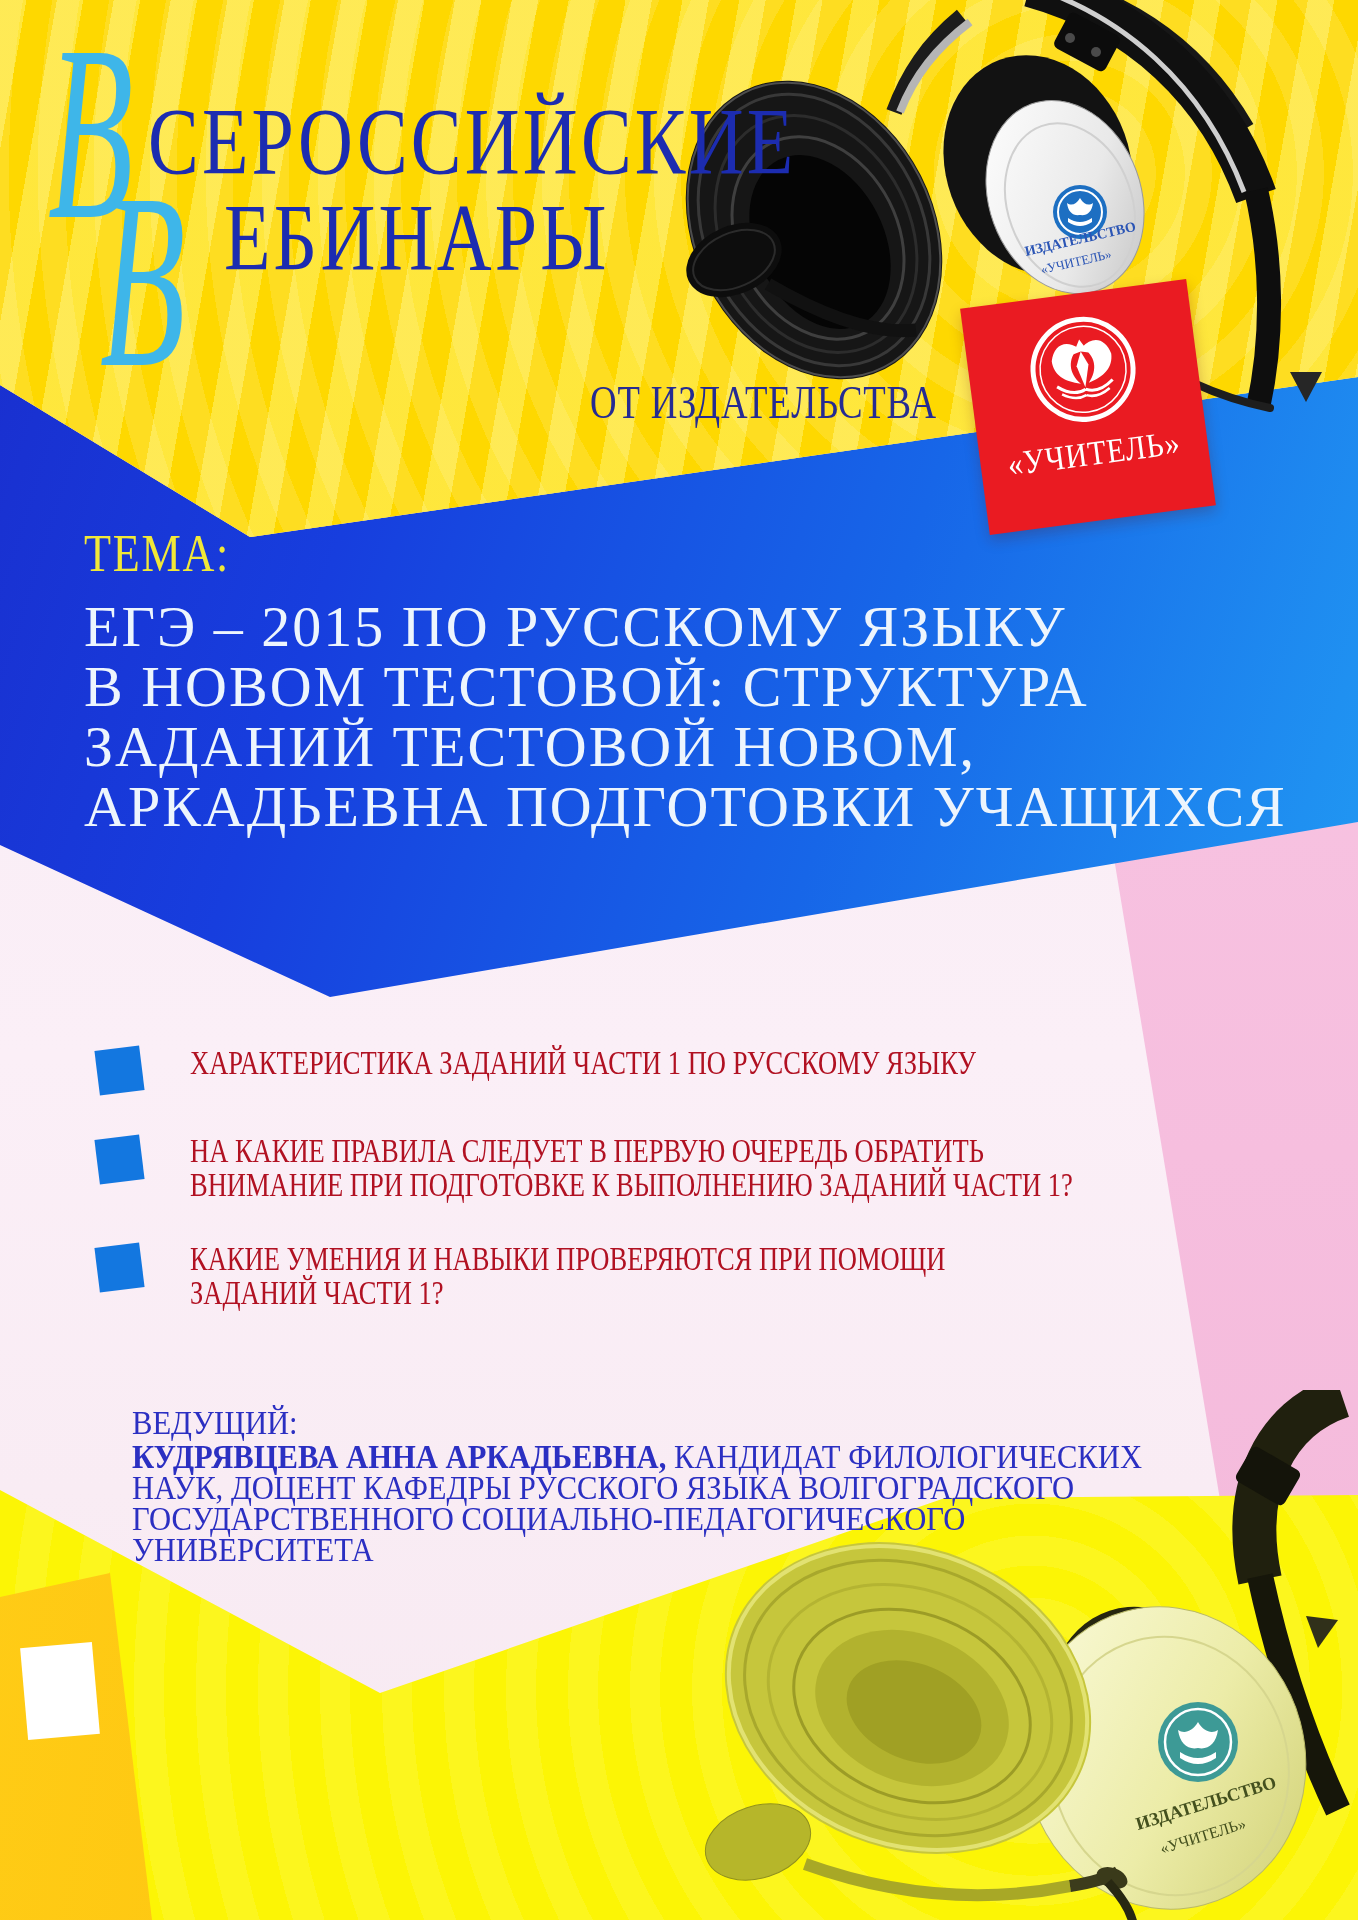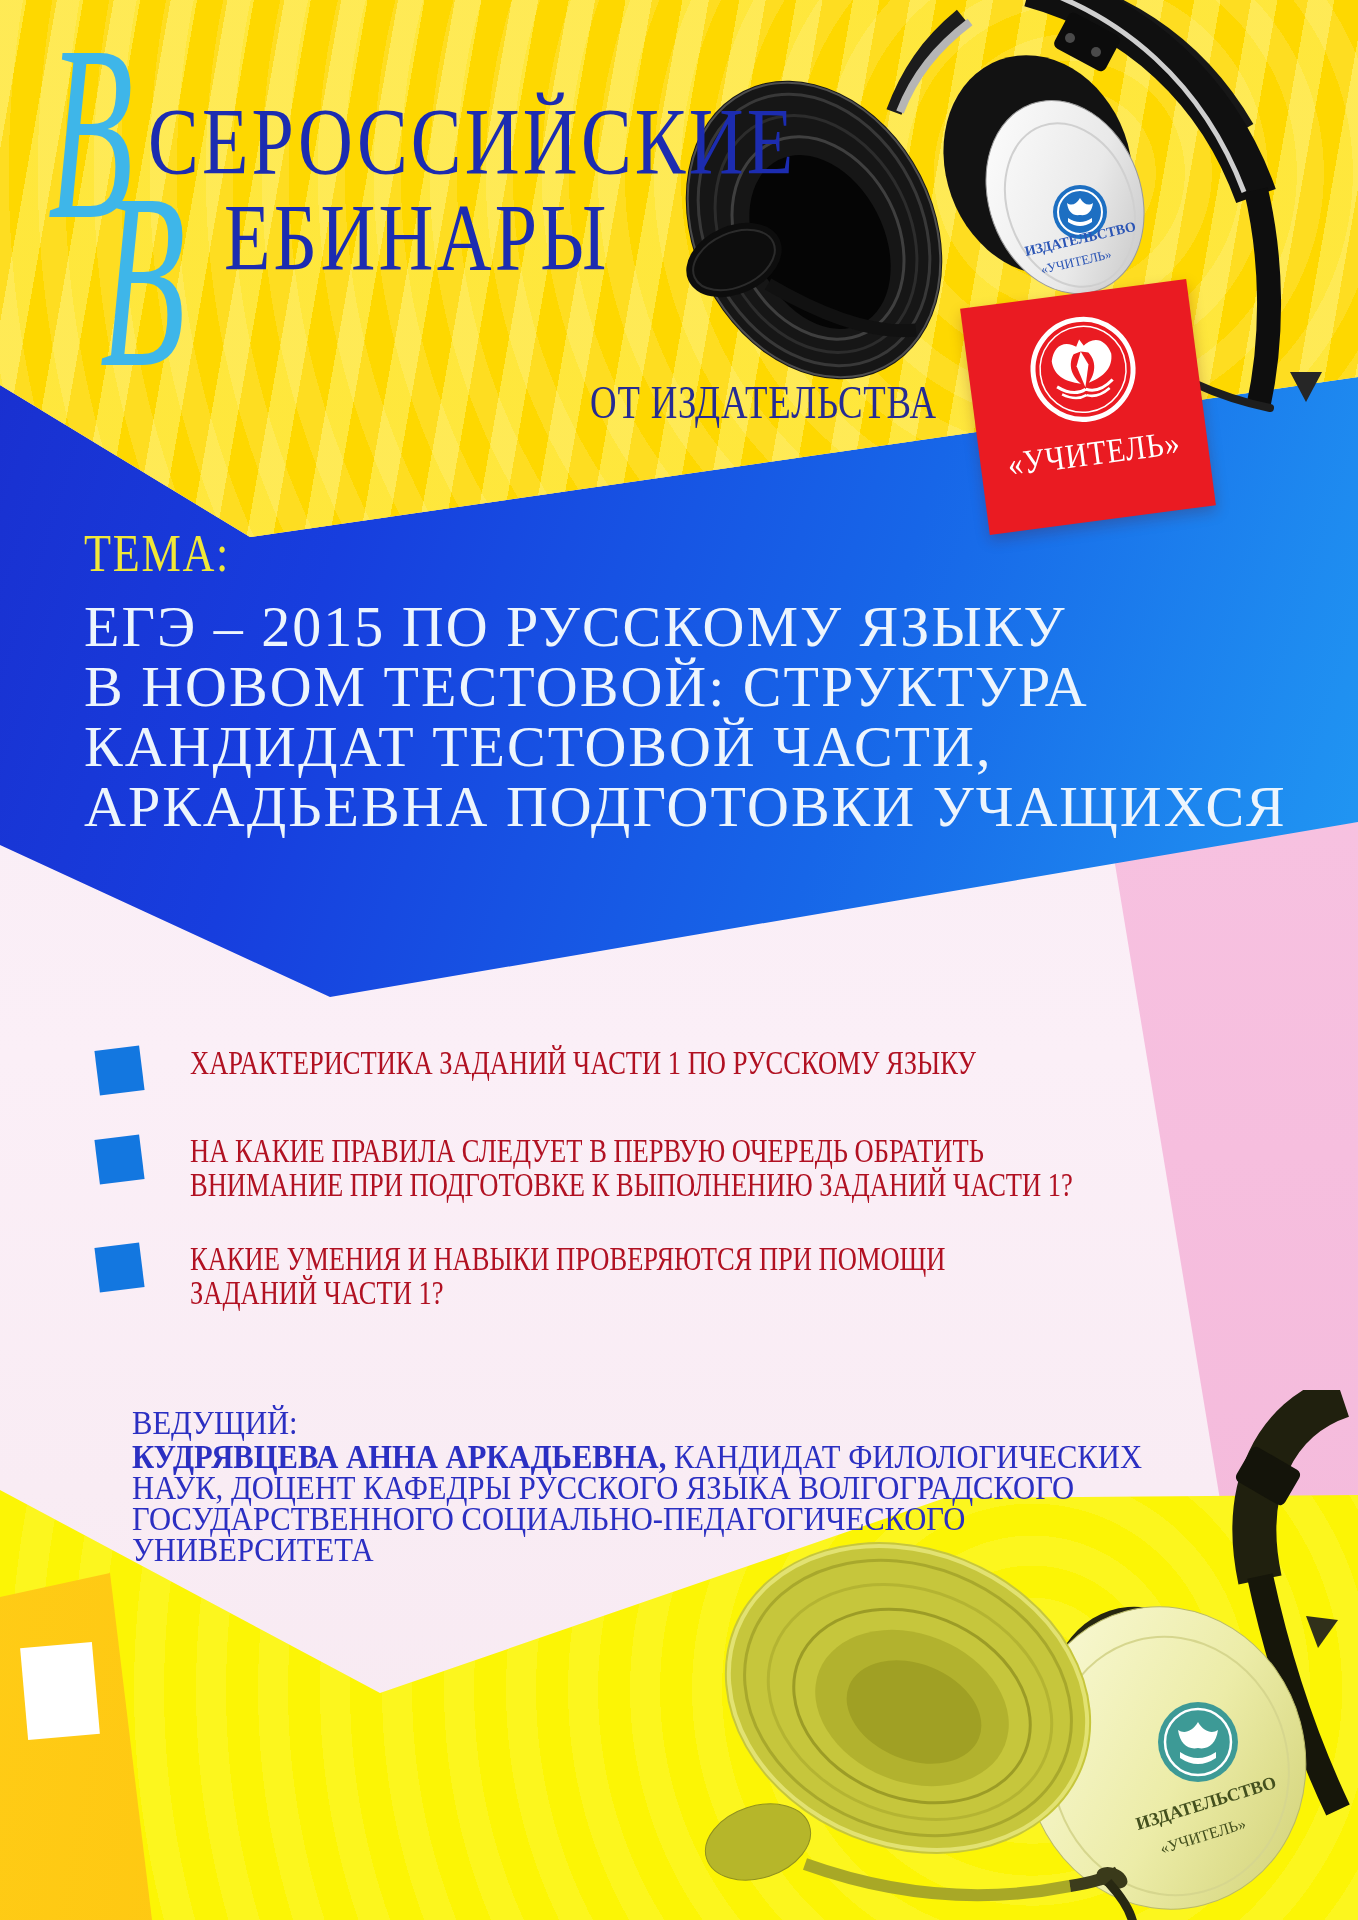--- a/index.html
+++ b/index.html
@@ -208,21 +208,21 @@
 
   <div class="abs cap-initial nowrap" style="left:48px;top:8px">В</div>
   <div class="abs ttl" style="left:148px;top:95px">СЕРОССИЙСКИЕ</div>
   <div class="abs cap-initial nowrap" style="left:100px;top:156px">В</div>
   <div class="abs ttl" style="left:224px;top:191px">ЕБИНАРЫ</div>
   <div class="abs from-pub" style="left:590px;top:380px">ОТ ИЗДАТЕЛЬСТВА</div>
 
   <div class="abs tema" style="left:84px;top:528px">ТЕМА:</div>
   <div class="abs topic-line" style="left:84px;top:598px">ЕГЭ – 2015 ПО РУССКОМУ ЯЗЫКУ</div>
   <div class="abs topic-line" style="left:84px;top:658px">В НОВОМ ТЕСТОВОЙ: СТРУКТУРА</div>
-  <div class="abs topic-line" style="left:84px;top:718px">КАНДИДАТ ТЕСТОВОЙ ЧАСТИ,</div>
+  <div class="abs topic-line" style="left:84px;top:718px">ЗАДАНИЙ ТЕСТОВОЙ НОВОМ,</div>
   <div class="abs topic-line" style="left:84px;top:778px">АРКАДЬЕВНА ПОДГОТОВКИ УЧАЩИХСЯ</div>
 
   <div class="abs bullet-marker" style="left:97px;top:1048px"></div>
   <div class="abs agenda-text" style="left:190px;top:1046px">ХАРАКТЕРИСТИКА ЗАДАНИЙ ЧАСТИ 1 ПО РУССКОМУ ЯЗЫКУ</div>
 
   <div class="abs bullet-marker" style="left:97px;top:1137px"></div>
   <div class="abs agenda-text" style="left:190px;top:1134px">
     <div>НА КАКИЕ ПРАВИЛА СЛЕДУЕТ В ПЕРВУЮ ОЧЕРЕДЬ ОБРАТИТЬ</div>
     <div>ВНИМАНИЕ ПРИ ПОДГОТОВКЕ К ВЫПОЛНЕНИЮ ЗАДАНИЙ ЧАСТИ 1?</div>
   </div>

